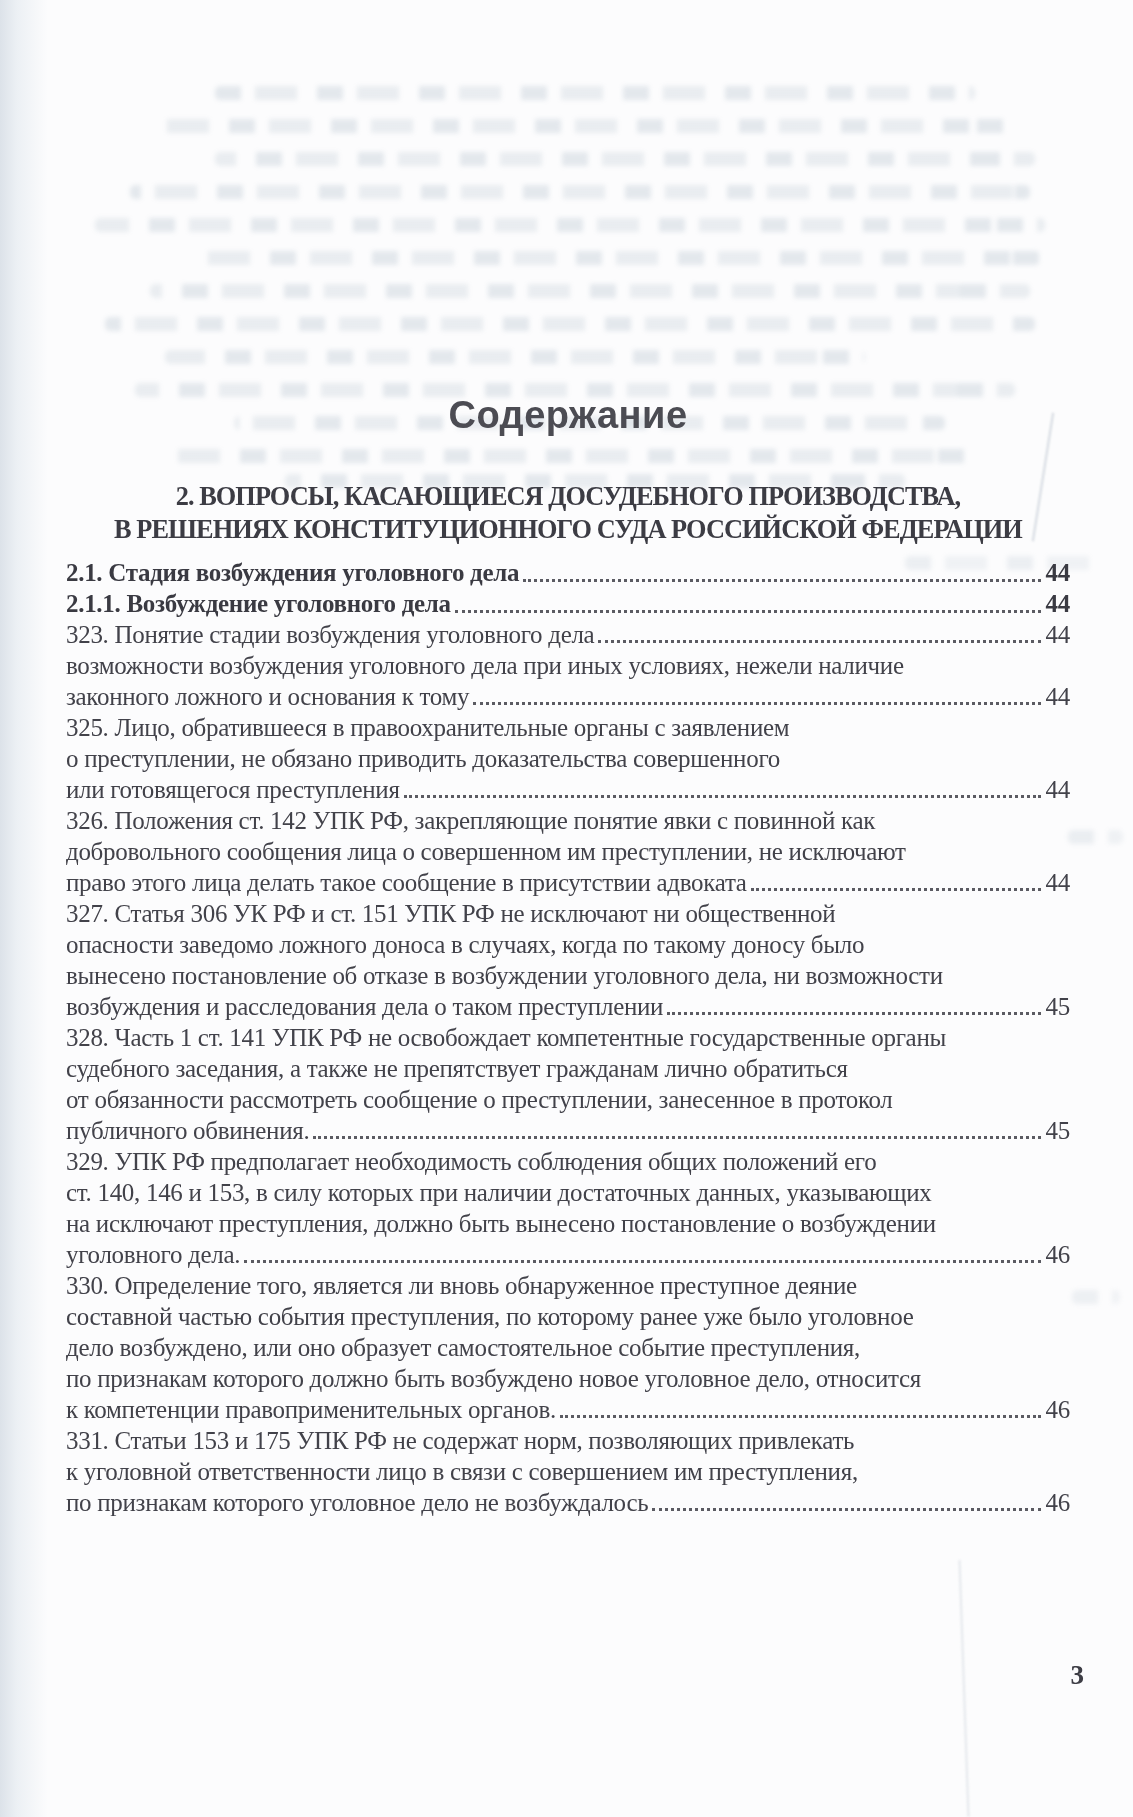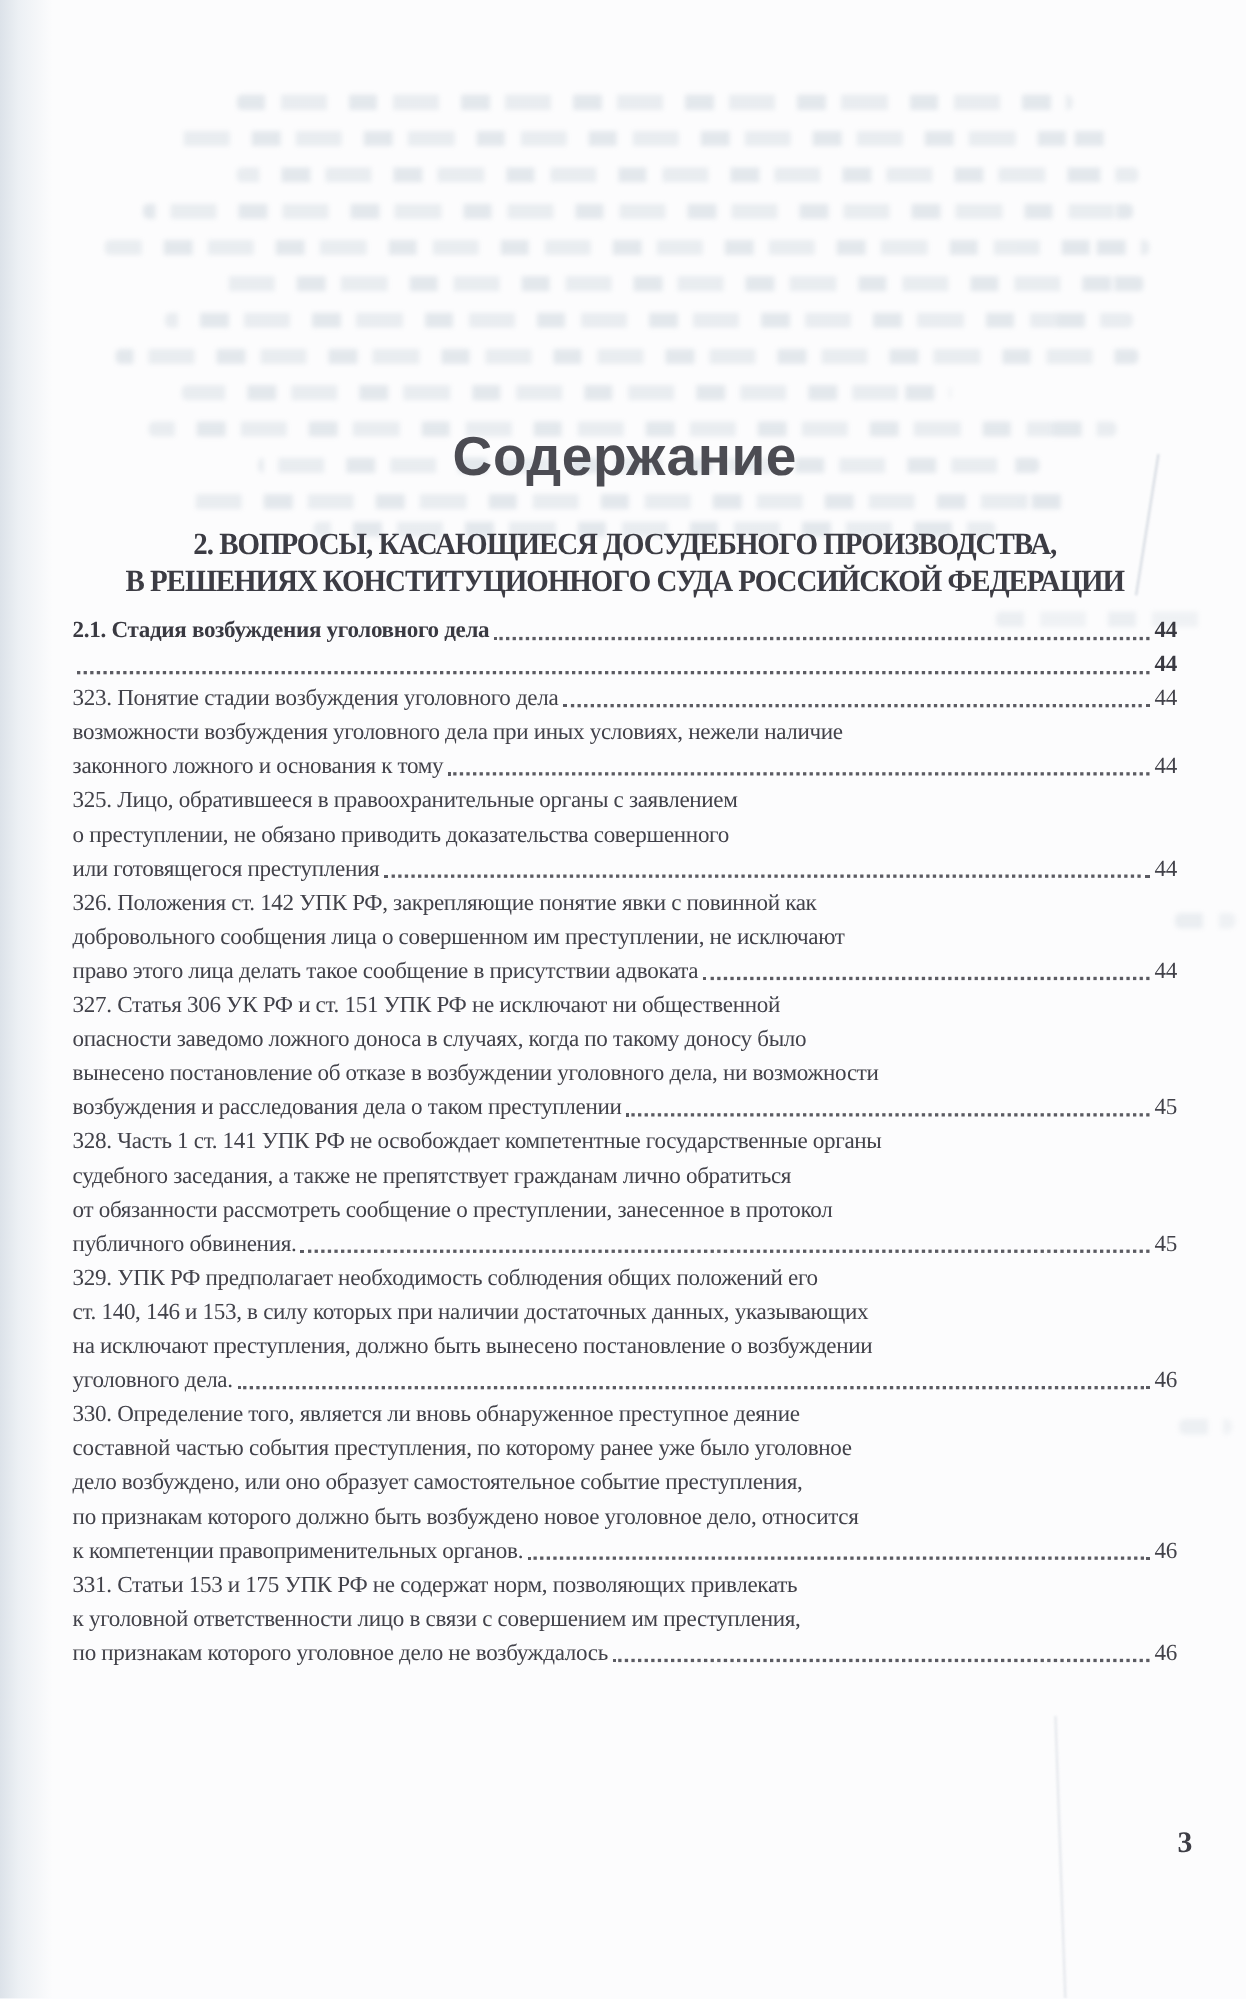--- a/index.html
+++ b/index.html
@@ -37,37 +37,37 @@
   }
   .content {
     position: absolute; left: 66px; top: 0; width: 1004px; z-index: 2;
     color: #3f3f47;
   }
   .doc-title {
     margin-top: 393px;
     text-align: center;
     font-family: "Liberation Sans", sans-serif;
     font-weight: bold;
-    font-size: 50px; line-height: 44px;
+    font-size: 38px; line-height: 44px;
     letter-spacing: .5px;
     color: #4c4c53;
   }
   .section-heading {
     margin-top: 42px;
     text-align: center;
     font-weight: bold;
     font-size: 28px; line-height: 33px;
     letter-spacing: -1px;
     transform: scaleX(.94);
     transform-origin: 50% 0;
     color: #3c3c44;
   }
   .toc {
     margin-top: 12px;
-    font-size: 21px; line-height: 31px;
+    font-size: 25px; line-height: 31px;
     letter-spacing: -.3px;
     color: #42424a;
   }
   .toc-entry.bold { font-weight: bold; color: #3a3a42; }
   .toc-line {
     display: flex; align-items: flex-end;
     white-space: nowrap;
   }
   .line-text { flex: 0 0 auto; }
   .leader {
@@ -122,20 +122,21 @@
     <div class="toc">
         <div class="toc-entry bold">
           <div class="toc-line">
             <span class="line-text">2.1. Стадия возбуждения уголовного дела</span>
             <span class="leader"></span>
             <span class="page-num">44</span>
           </div>
         </div>
         <div class="toc-entry bold">
           <div class="toc-line">
+            <span class="line-text">2.1.1. Возбуждение уголовного дела</span>
             <span class="leader"></span>
             <span class="page-num">44</span>
           </div>
         </div>
         <div class="toc-entry">
           <div class="toc-line">
             <span class="line-text">323. Понятие стадии возбуждения уголовного дела</span>
             <span class="leader"></span>
             <span class="page-num">44</span>
           </div>

